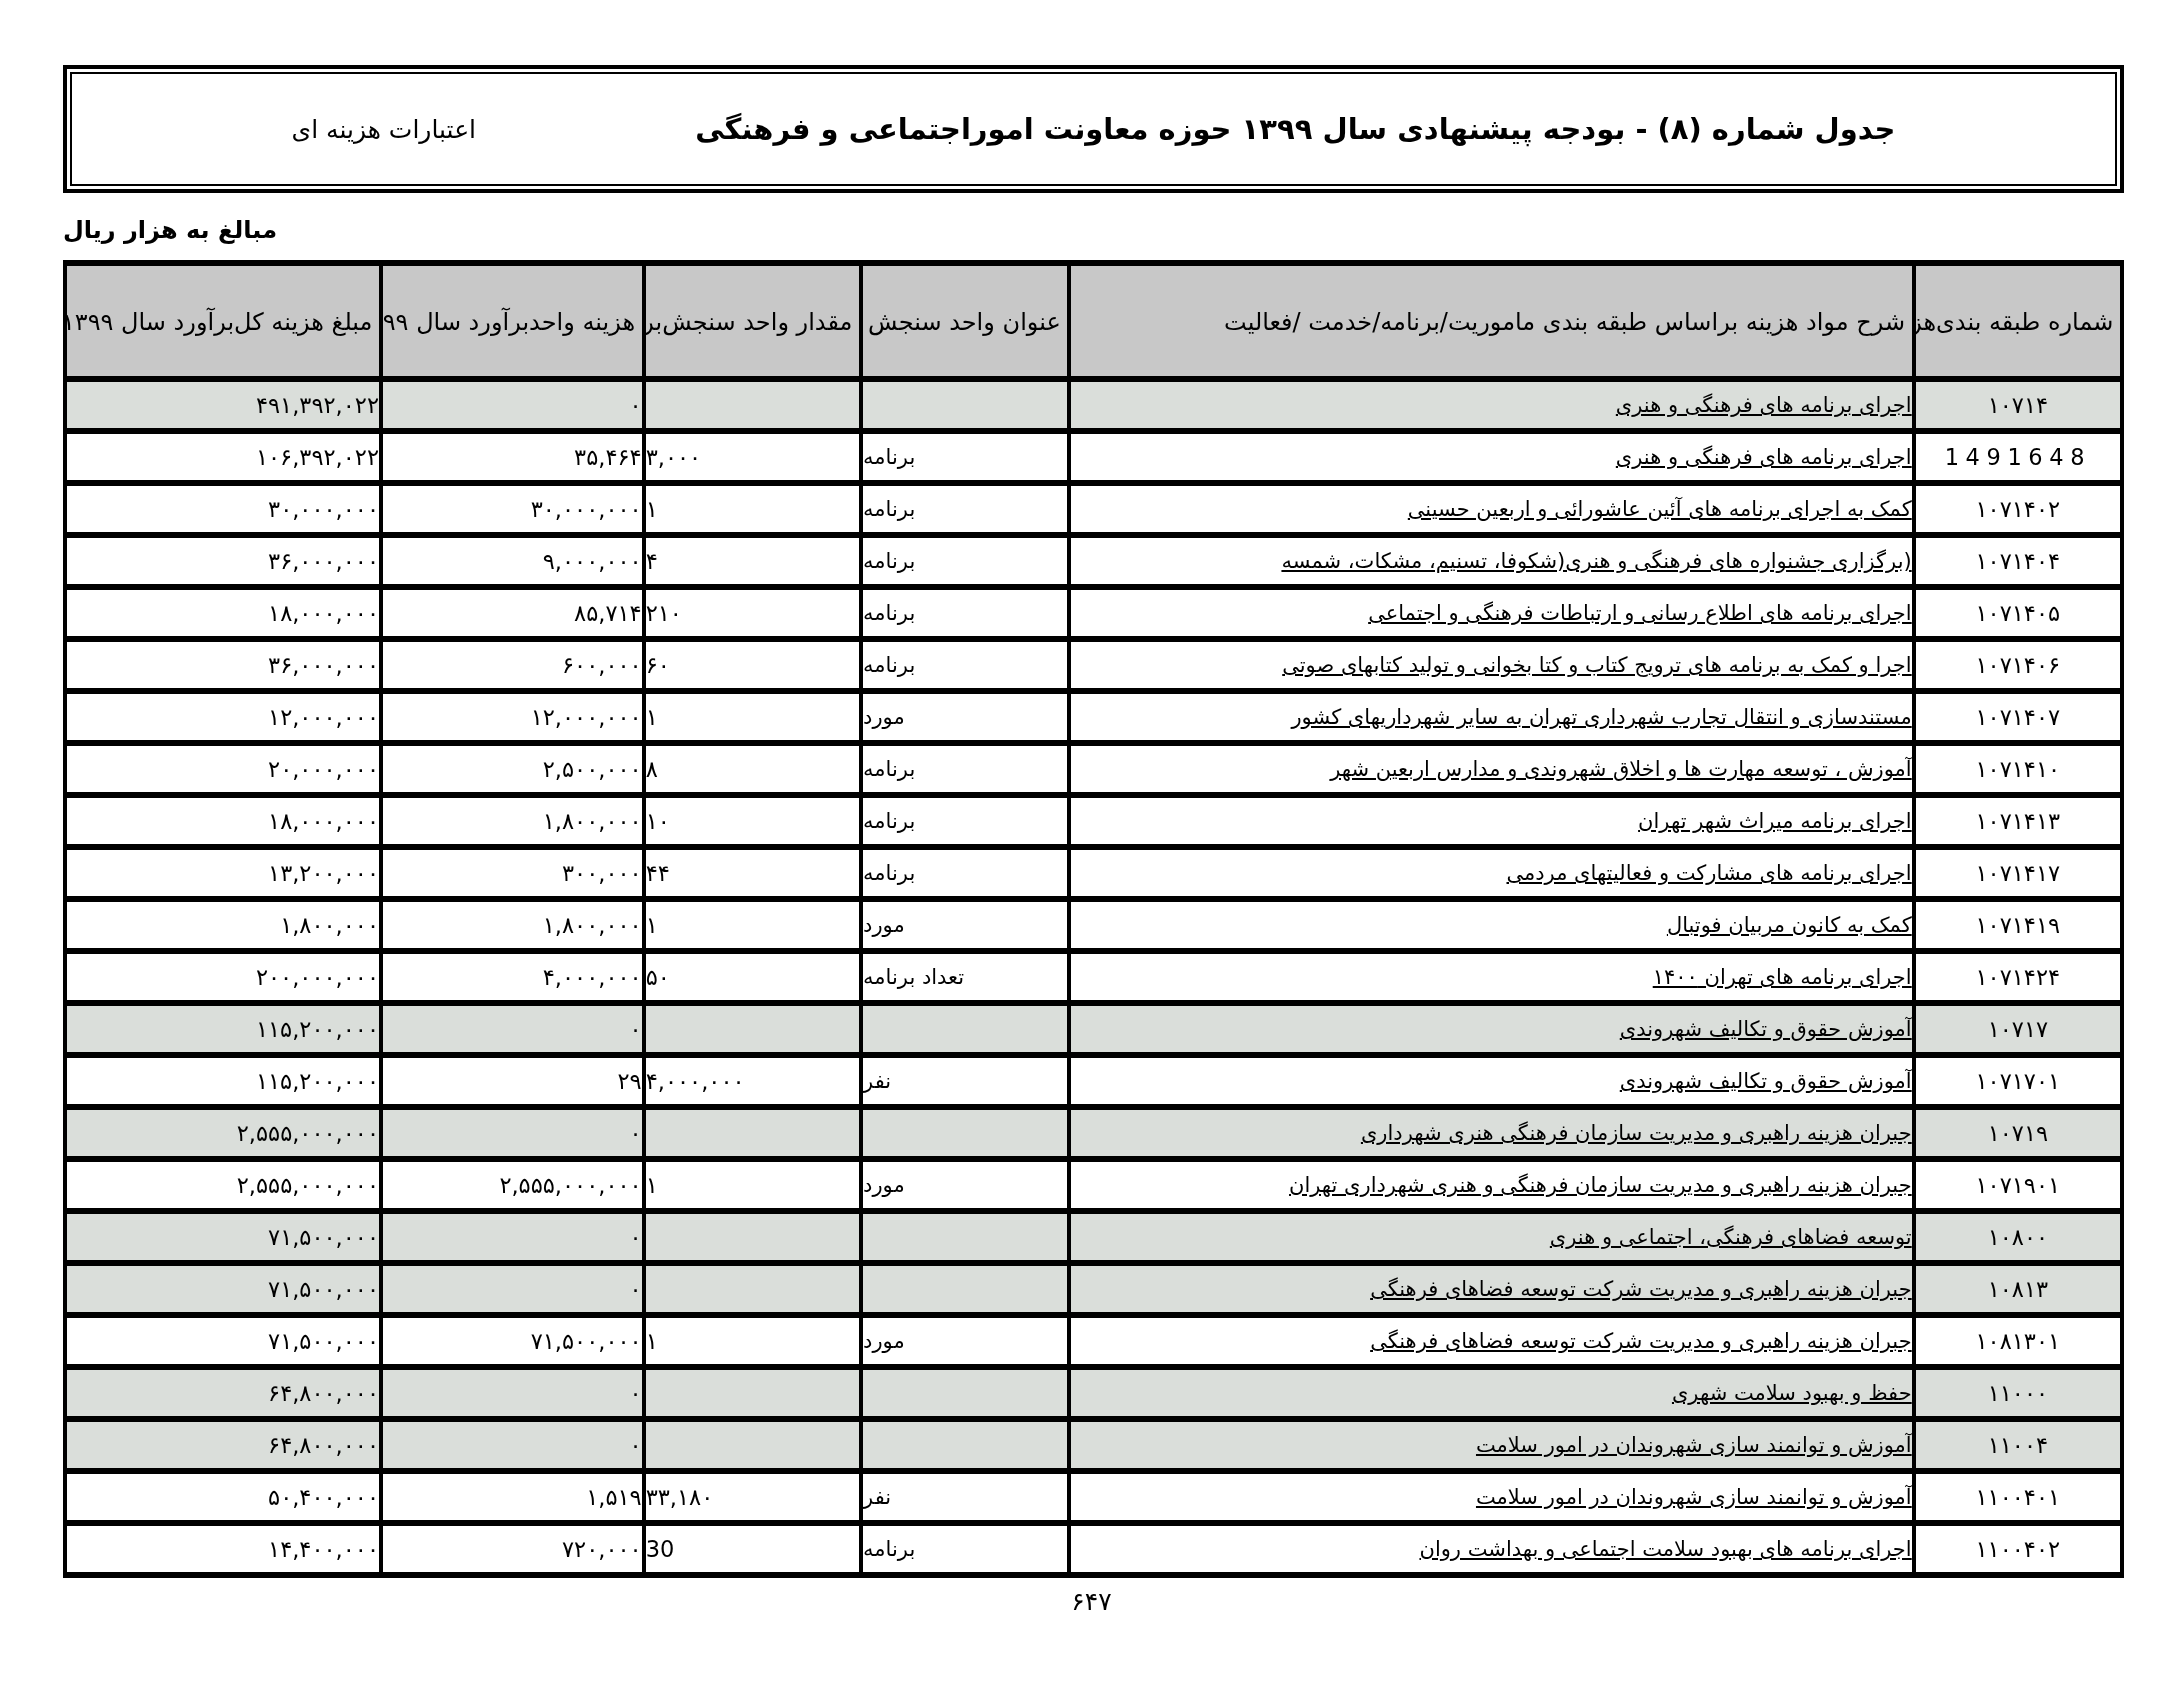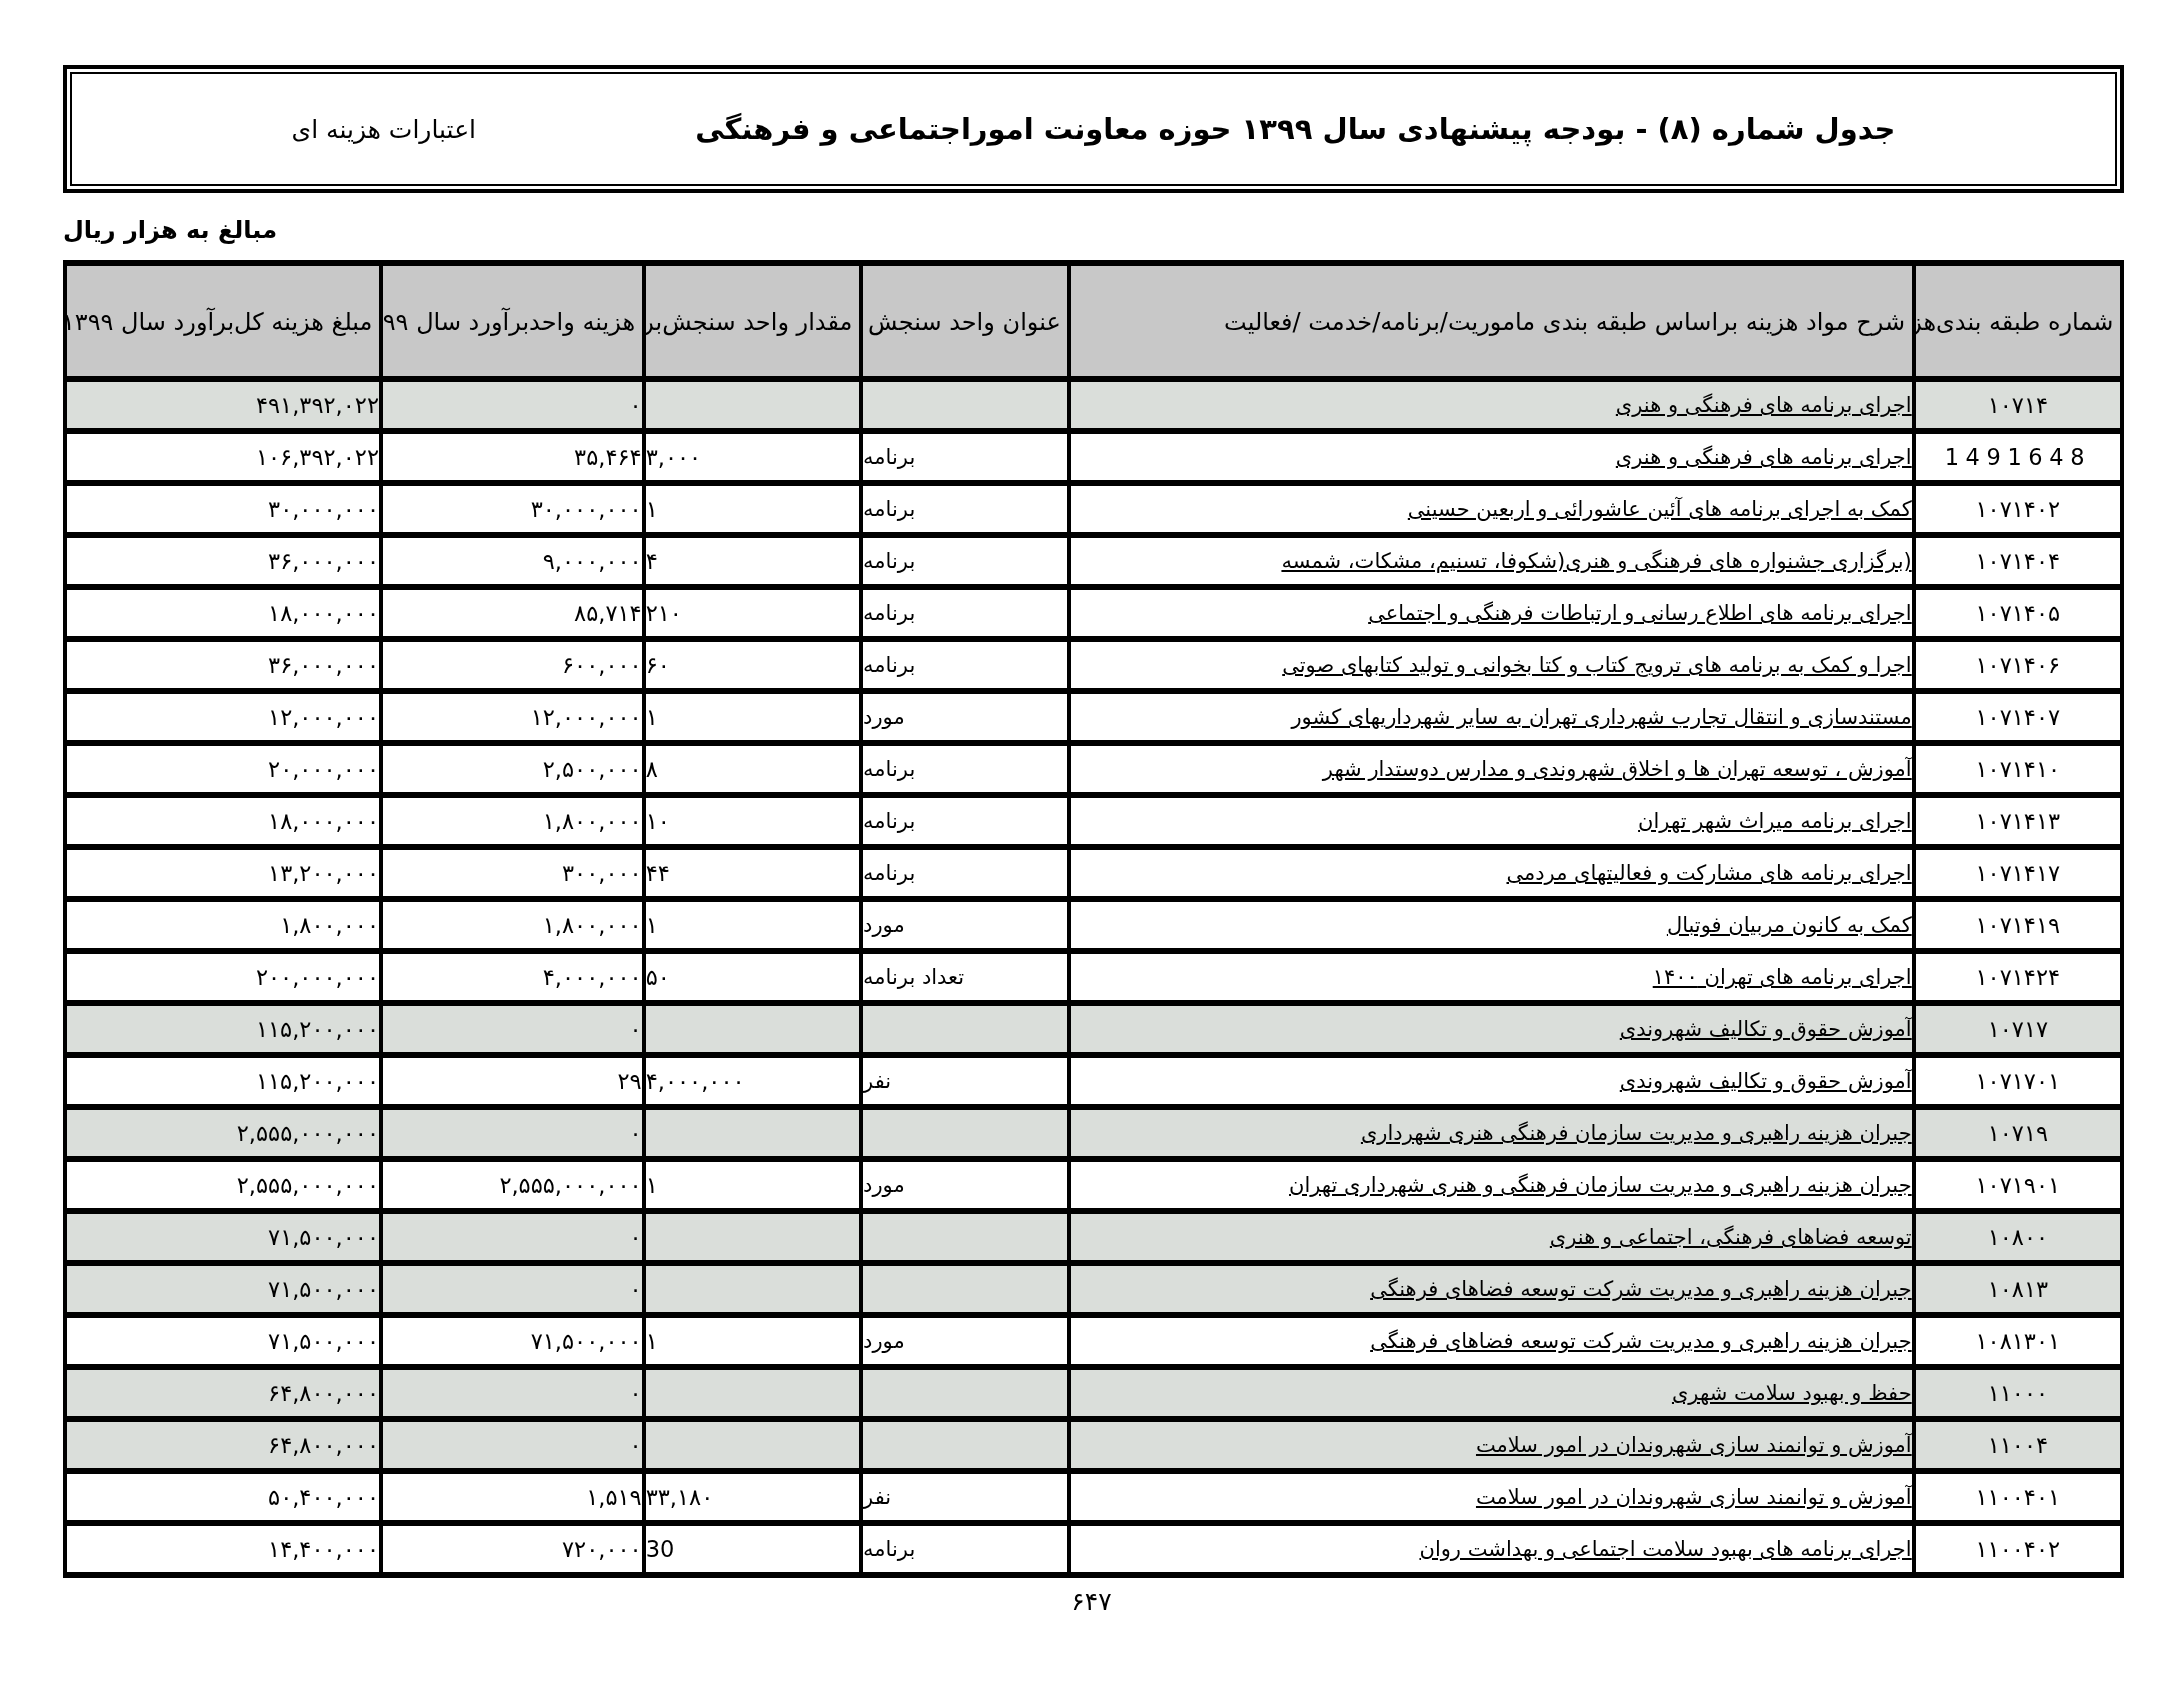--- a/index.html
+++ b/index.html
@@ -181,21 +181,21 @@
       <tr>
     <td class="c-code">۱۰۷۱۴۰۷</td>
     <td class="c-desc">مستندسازی و انتقال تجارب شهرداری تهران به سایر شهرداریهای کشور</td>
     <td class="c-unit">مورد</td>
     <td class="c-qty">۱</td>
     <td class="c-cost">۱۲,۰۰۰,۰۰۰</td>
     <td class="c-total">۱۲,۰۰۰,۰۰۰</td>
   </tr>
       <tr>
     <td class="c-code">۱۰۷۱۴۱۰</td>
-    <td class="c-desc">آموزش ، توسعه تهران ها و اخلاق شهروندی و مدارس دوستدار شهر</td>
+    <td class="c-desc">آموزش ، توسعه مهارت ها و اخلاق شهروندی و مدارس اربعین شهر</td>
     <td class="c-unit">برنامه</td>
     <td class="c-qty">۸</td>
     <td class="c-cost">۲,۵۰۰,۰۰۰</td>
     <td class="c-total">۲۰,۰۰۰,۰۰۰</td>
   </tr>
       <tr>
     <td class="c-code">۱۰۷۱۴۱۳</td>
     <td class="c-desc">اجرای برنامه میراث شهر تهران</td>
     <td class="c-unit">برنامه</td>
     <td class="c-qty">۱۰</td>

